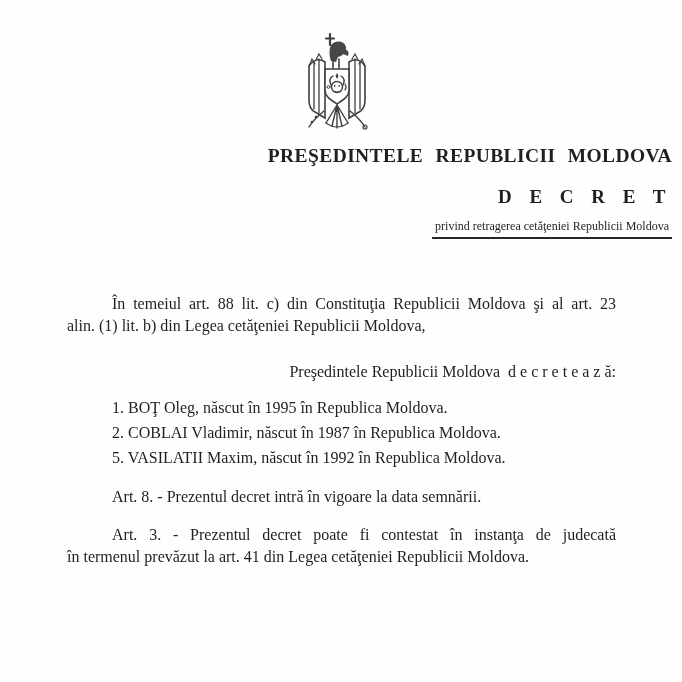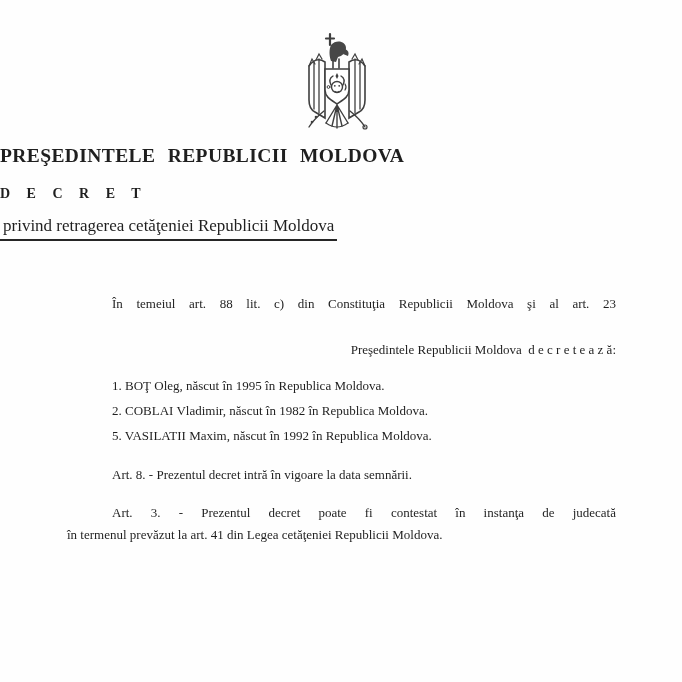--- a/index.html
+++ b/index.html
@@ -10,40 +10,40 @@
     font-family:"Liberation Serif", serif;
     color:#1f1f1f;
     overflow:hidden;
   }
   
   .emblem {
     position:absolute; left:297px; top:32px;
     width:80px; height:98px;
   }
   
-  .headings { position:absolute; left:0; top:0; width:672px; height:260px; text-align:left; }
+  .headings { position:absolute; left:0; top:0; width:672px; height:260px; text-align:right; }
   .title {
     position:absolute; top:145px; left:0; width:100%;
     font-weight:bold; font-size:19.5px;
     letter-spacing:0.4px; word-spacing:7px;
   }
   .decret {
     position:absolute; top:186px; left:0; width:100%;
-    font-weight:bold; font-size:14px; letter-spacing:6.5px;
+    font-weight:bold; font-size:19px; letter-spacing:6.5px;
   }
   .subtitle-row { position:absolute; top:216px; left:0; width:100%; }
   .subtitle {
-    display:inline-block; font-size:17px;
+    display:inline-block; font-size:12px;
     border-bottom:2.5px solid #262626;
     padding:0 3px 3px 3px;
   }
   
   .docbody {
     position:absolute; left:67px; top:293px; width:549px;
-    font-size:13px; line-height:22px;
+    font-size:16px; line-height:22px;
   }
   .indent { text-indent:45px; }
   .just { text-align:justify; text-align-last:justify; }
   .sp-lg { margin-top:24px;text-align:right; }
   .sp-md { margin-top:16px; }
   .prewrap { white-space:pre-wrap; }
   .persons { margin-top:12px; line-height:25px; padding-left:45px; }
   .person { white-space:nowrap; }
 </style>
 </head>
@@ -94,28 +94,29 @@
     <div class="decret">D E C R E T</div>
     <div class="subtitle-row">
       <span class="subtitle">privind retragerea cetăţeniei Republicii Moldova</span>
     </div>
   </div>
 
   <div class="docbody">
 
     <div>
       <div class="indent just">În temeiul art. 88 lit. c) din Constituţia Republicii Moldova şi al art. 23</div>
+      <div>alin. (1) lit. b) din Legea cetăţeniei Republicii Moldova,</div>
     </div>
 
     <div class="sp-lg indent prewrap">Preşedintele Republicii Moldova  d e c r e t e a z ă:</div>
 
 
     <div class="persons">
       <div class="person">1. BOŢ Oleg, născut în 1995 în Republica Moldova.</div>
-      <div class="person">2. COBLAI Vladimir, născut în 1982 în Republica Moldova.</div>
+      <div class="person">2. COBLAI Vladimir, născut în 1987 în Republica Moldova.</div>
       <div class="person">5. VASILATII Maxim, născut în 1992 în Republica Moldova.</div>
     </div>
 
     <div class="sp-md indent">Art. 8. - Prezentul decret intră în vigoare la data semnării.</div>
 
     <div class="sp-md">
       <div class="indent just">Art. 3. - Prezentul decret poate fi contestat în instanţa de judecată</div>
       <div>în termenul prevăzut la art. 41 din Legea cetăţeniei Republicii Moldova.</div>
     </div>
 

